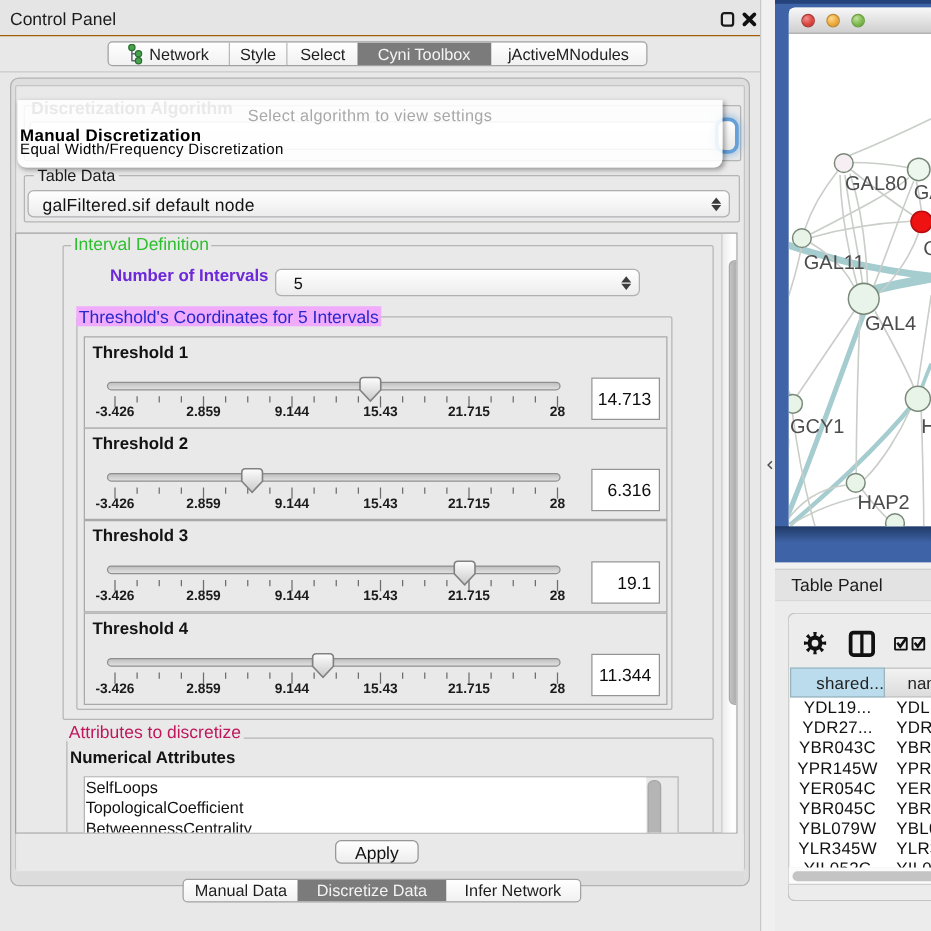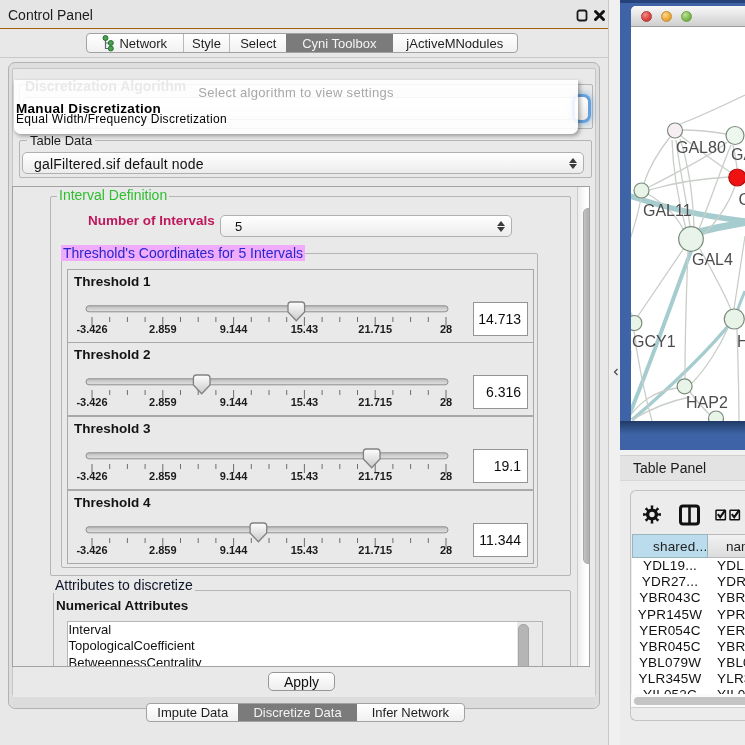--- a/index.html
+++ b/index.html
@@ -41,37 +41,37 @@
 
 
 #viewport { position:absolute; left:12px; top:186px; width:578px; height:481px; border:1px solid #a2a2a2; background:#e9e9e9; overflow:hidden; }
 
 #vsb { position:absolute; left:564px; top:0; width:19px; height:481px; background:linear-gradient(to right,#ececec,#ffffff 45%,#f6f6f6); border-left:1px solid #cccccc; }
 #vsb .thumb { position:absolute; left:5px; top:21px; width:10px; height:356px; border-radius:5px; background:linear-gradient(to right,#c3c3c3,#b0b0b0 50%,#c3c3c3); border:1px solid #a8a8a8; }
 
 
 #intgrp { position:absolute; left:37px; top:9px; width:521px; height:380px; border:1px solid #b5b5b5; border-radius:2px; }
 #inttitle { position:absolute; left:44px; top:0px; font-size:14px; color:#2ebf2e; background:#e9e9e9; padding:0 2px; }
-#numlab { position:absolute; left:75px; top:26px; font-size:13.5px; font-weight:bold; color:#be185d; }
+#numlab { position:absolute; left:75px; top:26px; font-size:13.5px; font-weight:bold; color:#6d28d9; }
 #numcombo { left:207px; top:28px; width:292px; height:22px; }
 #numcombo .txt { position:absolute; left:14px; top:3px; }
 
 
 #thgrp { position:absolute; left:48px; top:66px; width:477px; height:315px; border:1px solid #b5b5b5; border-radius:2px; }
 #thtitle { position:absolute; left:48px; top:58px; font-size:14px; color:#2727cc; background:#f0abfc; padding:0 2px;text-align:center; }
 #thstack { position:absolute; left:54px; top:82px; width:467px; height:296px; }
 .thp { position:absolute; left:0; width:467px; height:74px; border:1px solid #a9a9a9; background:#e9e9e9; }
 .thp .thtitle { position:absolute; left:6px; top:3.5px; font-size:13.5px; font-weight:bold; color:#131313; }
 .thp svg { overflow:visible; }
 .valbox { position:absolute; left:405px; top:32px; width:55px; height:34px; background:#ffffff; border:1px solid #949494; display:flex; align-items:center; justify-content:flex-end; }
 .valbox span { font-size:14px; color:#0d0d0d; padding-right:6px; }
 
 
 #attgrp { position:absolute; left:40px; top:403px; width:518px; height:120px; border:1px solid #b5b5b5; border-radius:2px; }
-#atttitle { position:absolute; left:40px; top:390px; font-size:14px; color:#0f172a; background:#e9e9e9; padding:0 2px; }
+#atttitle { position:absolute; left:40px; top:390px; font-size:14px; color:#be185d; background:#e9e9e9; padding:0 2px; }
 #numattr { position:absolute; left:43px; top:411px; font-size:13.5px; font-weight:bold; color:#131313; }
 #attlist { position:absolute; left:54px; top:434px; width:476px; height:60px; background:#e9e9e9; border:1px solid #b5b5b5; }
 #attwhite { position:absolute; left:0; top:0; width:449px; height:60px; background:#ffffff; }
 #attlist .it { position:absolute; left:0.5px; font-size:13px; color:#111; }
 #attlist .sbt { position:absolute; right:13px; top:2px; width:11px; height:70px; border-radius:5px; background:#b5b5b5; border:1px solid #a5a5a5; }
 
 
 #applyrow { position:absolute; left:13px; top:667px; width:582px; height:30px; background:#e9e9e9; }
 #applybtn { position:absolute; left:268px; top:672px; width:67px; height:19px; border:1px solid #979797; border-radius:5px; background:linear-gradient(#ffffff,#ededed); font-size:14px; color:#111; text-align:center; line-height:18px; }
 #botband { position:absolute; left:13px; top:697px; width:582px; height:11px; background:#dcdcdc; }
@@ -330,35 +330,35 @@
   <div class="valbox">
           <span>11.344</span>
         </div>
 </div>
   </div>
   <div id="attgrp"></div>
   <div id="atttitle">Attributes to discretize</div>
   <div id="numattr">Numerical Attributes</div>
   <div id="attlist">
     <div id="attwhite"></div>
-    <div class="it" style="top:-0.5px">Interval</div>
+    <div class="it" style="top:-0.5px">SelfLoops</div>
     <div class="it" style="top:16px">TopologicalCoefficient</div>
     <div class="it" style="top:32.5px">BetweennessCentrality</div>
     <div class="sbt"></div>
   </div>
   <div id="vsb">
       <div class="thumb"></div>
     </div>
 </div>
 <div id="applyrow"></div>
 <div id="applybtn">Apply</div>
 <div id="botband"></div>
 
 <div class="tabwrap" id="bottabs">
-  <div class="tab" style="width:92px">Impute Data</div>
+  <div class="tab" style="width:92px">Manual Data</div>
   <div class="tab sel" style="width:119px">Discretize Data</div>
   <div class="tab" style="width:108px">Infer Network</div>
 </div>
 
 <div id="popup">
   <div class="ph">Select algorithm to view settings</div>
   <div class="it1">Manual Discretization</div>
   <div class="it2">Equal Width/Frequency Discretization</div>
 </div>
 

